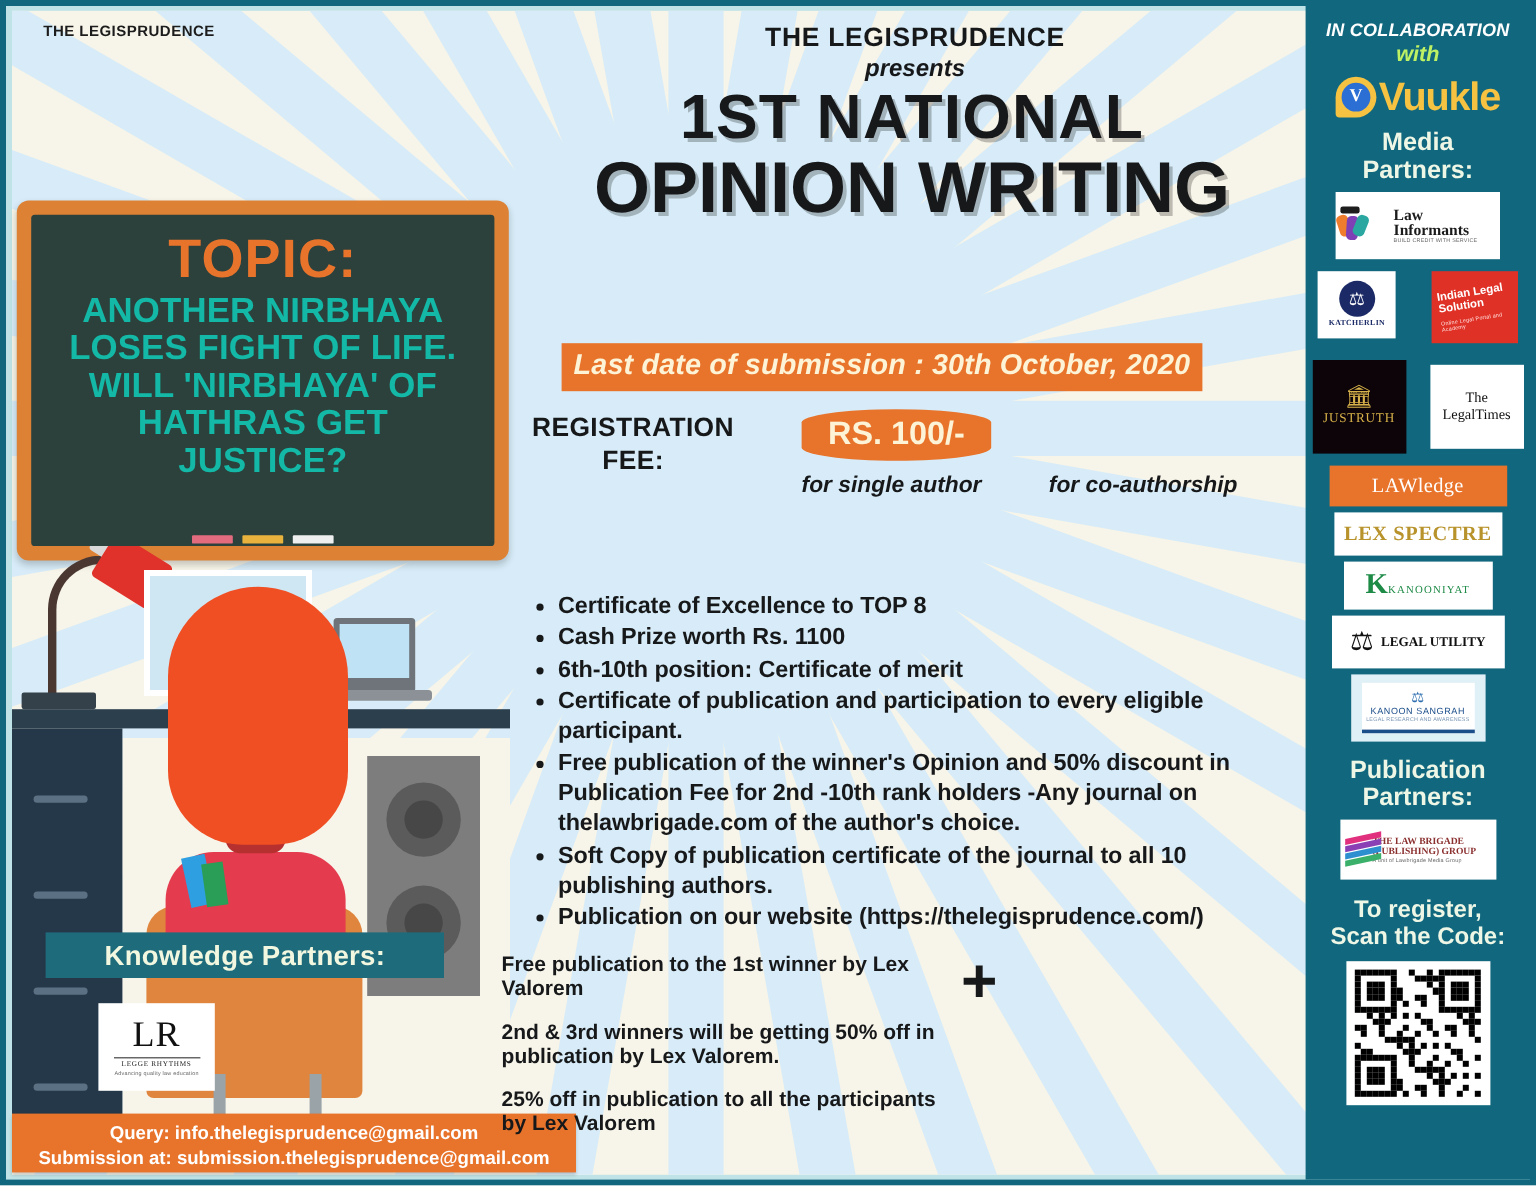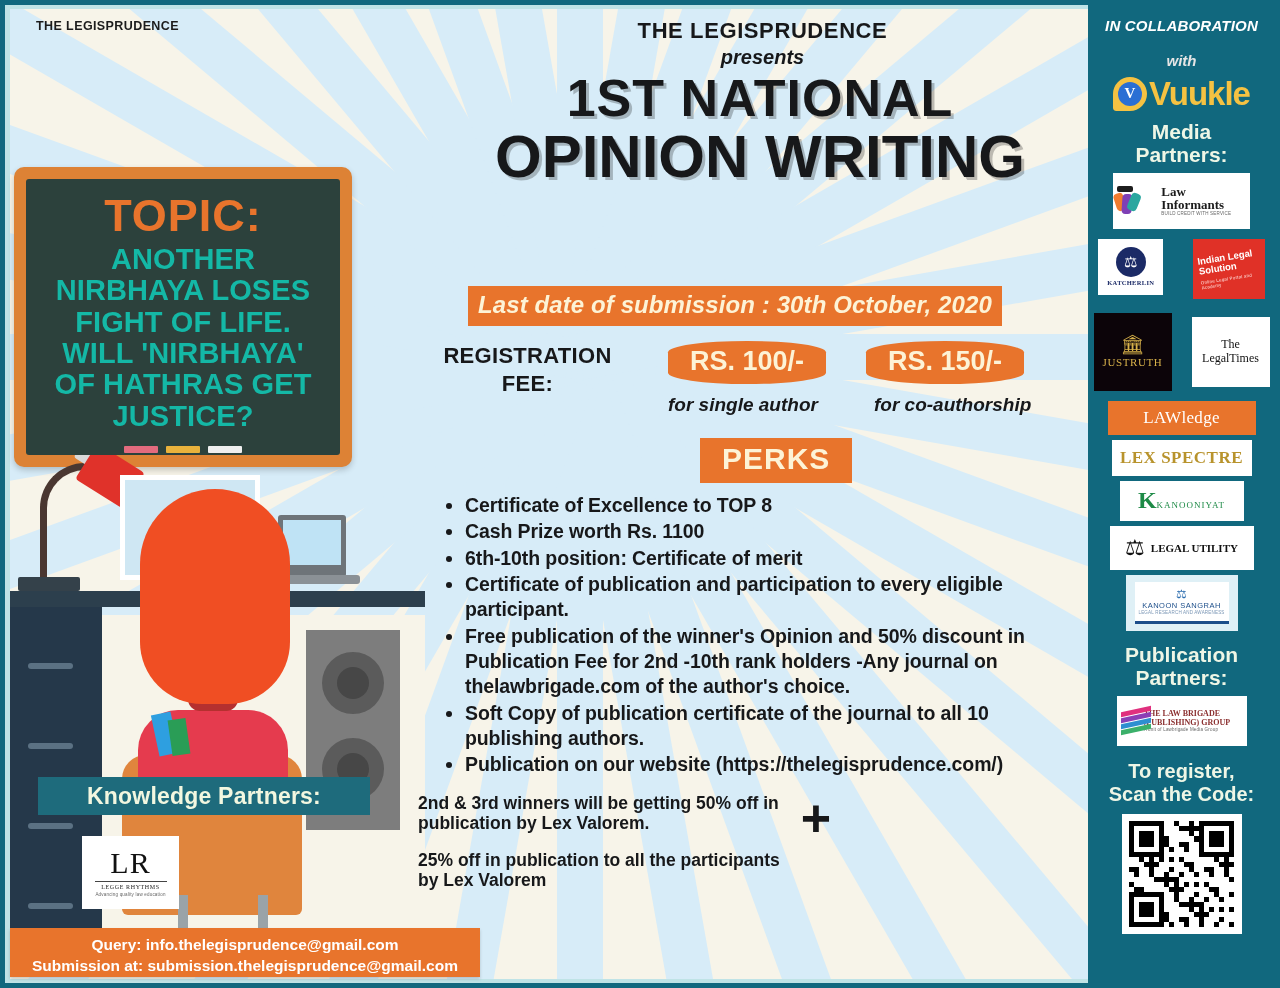--- a/index.html
+++ b/index.html
@@ -59,25 +59,25 @@
   }
   .sb-collab{
     color:#ffffff;
     font-size:15px;
     font-weight:bold;
     font-style:italic;
     letter-spacing:.2px;
     line-height:1.18;
   }
   .sb-with{
-    color:#e5e5e5;
-    font-size:15px;
+    color:#bef264;
+    font-size:18px;
     font-weight:bold;
     font-style:italic;
-    margin-top:17px;
+    margin-top:0;
   }
   .vuukle{
     margin-top:7px;
     display:flex;
     align-items:center;
     justify-content:center;
     gap:2px;
     height:36px;
   }
   .vuukle-bubble{
@@ -187,21 +187,21 @@
     font-size:12.5px;
     font-weight:bold;
     color:#1c1c1c;
     letter-spacing:.4px;
   }
 
   
   .blackboard{
     position:absolute;
     left:14px; top:167px;
-    width:338px; height:300px;
+    width:410px; height:300px;
     background:#dd8235;
     border-radius:10px;
     padding:12px;
     box-shadow:0 3px 6px rgba(0,0,0,.2);
   }
   .board-inner{
     width:100%;height:100%;
     background:#2c413c;
     border-radius:3px;
     padding:14px 16px 10px;
@@ -563,36 +563,35 @@
   </div>
 
   <div class="lastdate">Last date of submission : 30th October, 2020</div>
 
   <div class="regfee">
     <div>REGISTRATION</div>
     <div>FEE:</div>
   </div>
   <div class="pricepill pill1">RS.  100/-</div>
   <div class="pillcap cap1">for single author</div>
-  <div class="pricepill pill2">RS.  150/-</div>
   <div class="pillcap cap2">for co-authorship</div>
 
-  <div class="perks">PERKS</div>
   <ul class="perklist" id="perklist">
       <li>Certificate of Excellence to TOP 8</li>
       <li>Cash Prize worth Rs. 1100</li>
       <li>6th-10th position: Certificate of merit</li>
       <li>Certificate of publication and participation to every eligible participant.</li>
       <li>Free publication of the winner's Opinion and 50% discount in Publication Fee for 2nd -10th rank holders  -Any journal on thelawbrigade.com of the author's choice.</li>
       <li>Soft Copy of publication certificate of the journal to all 10 publishing authors.</li>
       <li>Publication on our website (https://thelegisprudence.com/)</li>
     </ul>
 
   <div class="offers">
     <div class="offers-left" id="offers-left">
+        <p>Free publication to the 1st winner by Lex Valorem</p>
         <p> 2nd &amp; 3rd winners will be getting 50% off in publication by Lex Valorem.</p>
         <p>25% off in publication to all the participants by Lex Valorem</p>
       </div>
     <div class="plus">+</div>
   </div>
 
   <div class="sidebar">
     <div class="sb-collab">IN COLLABORATION</div>
     <div class="sb-with">with</div>
     <div class="vuukle">
@@ -601,21 +600,21 @@
       </div>
       <div class="vuukle-word">Vuukle</div>
     </div>
 
     <div class="sb-heading">
       <div>Media</div>
       <div>Partners:</div>
     </div>
 
     <div class="logo-box lg-lawinformants">
-      <div style="display:flex;align-items:center;gap:19px;">
+      <div style="display:flex;gap:19px;">
         <div style="width:30px;height:30px;position:relative;">
           <span style="position:absolute;left:4px;top:0;width:16px;height:6px;background:#1d1d1d;border-radius:2px;display:block;"></span>
           <span style="position:absolute;left:2px;top:7px;width:10px;height:18px;background:#f07c2e;transform:rotate(-18deg);border-radius:4px;display:block;"></span>
           <span style="position:absolute;left:9px;top:8px;width:10px;height:20px;background:#7f3fb5;transform:rotate(4deg);border-radius:4px;display:block;"></span>
           <span style="position:absolute;left:16px;top:7px;width:10px;height:18px;background:#2aa7a0;transform:rotate(22deg);border-radius:4px;display:block;"></span>
         </div>
         <div style="text-align:left;">
           <div style="font-family:'Liberation Serif',serif;font-size:13px;font-weight:bold;color:#1b1b1b;line-height:1;">Law Informants</div>
           <div class="tiny">BUILD CREDIT WITH SERVICE</div>
         </div>

